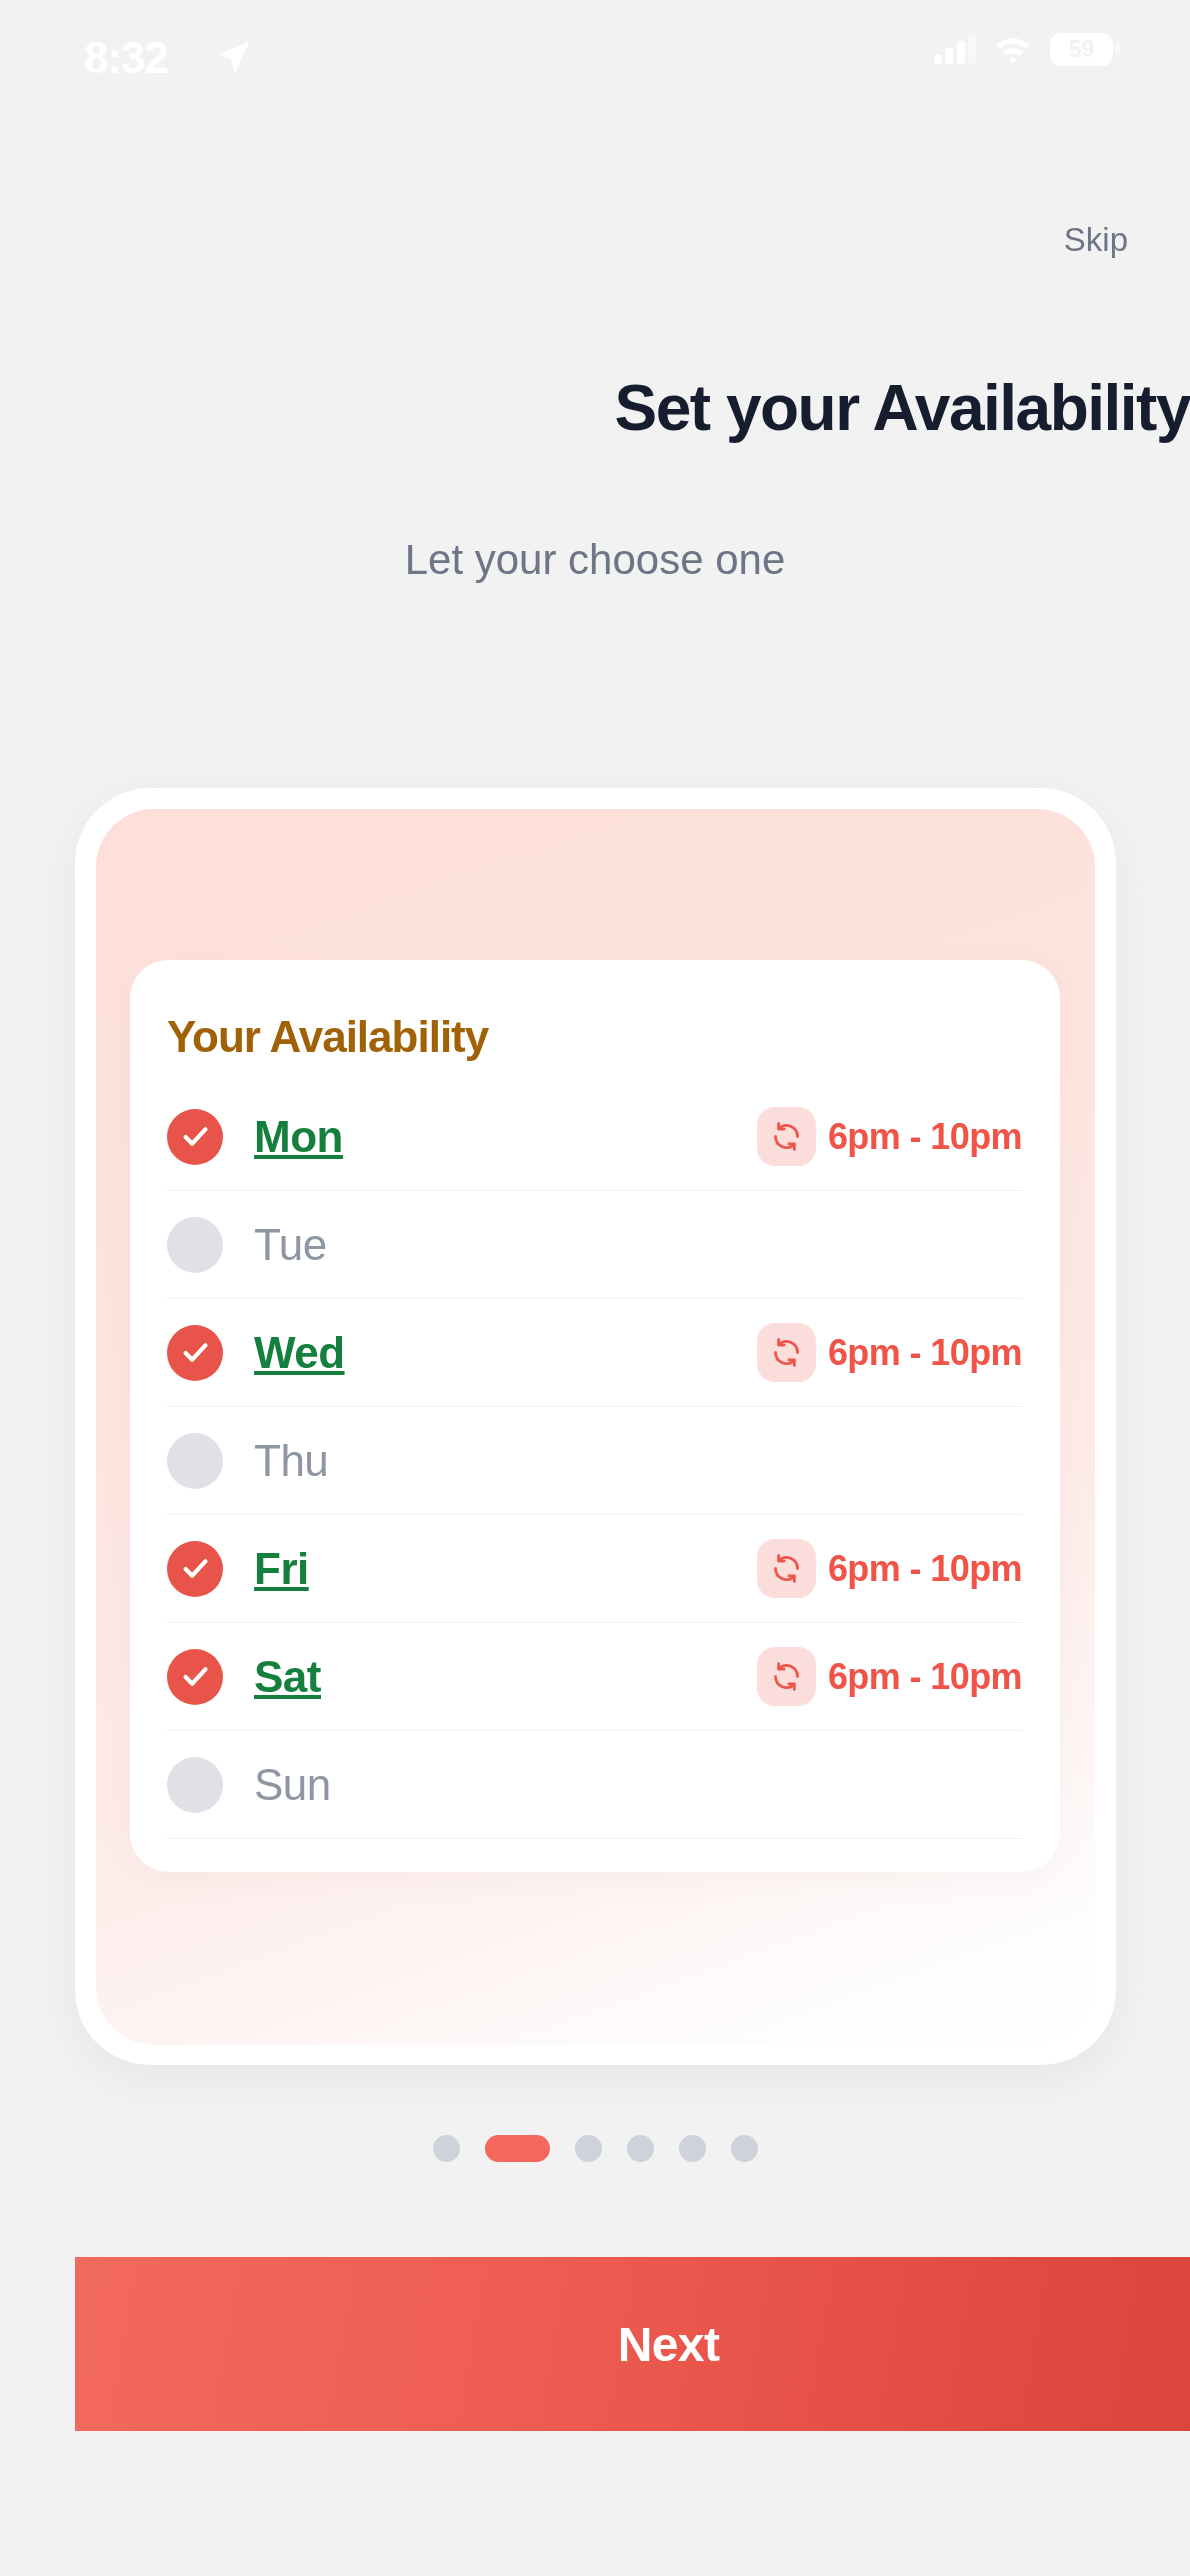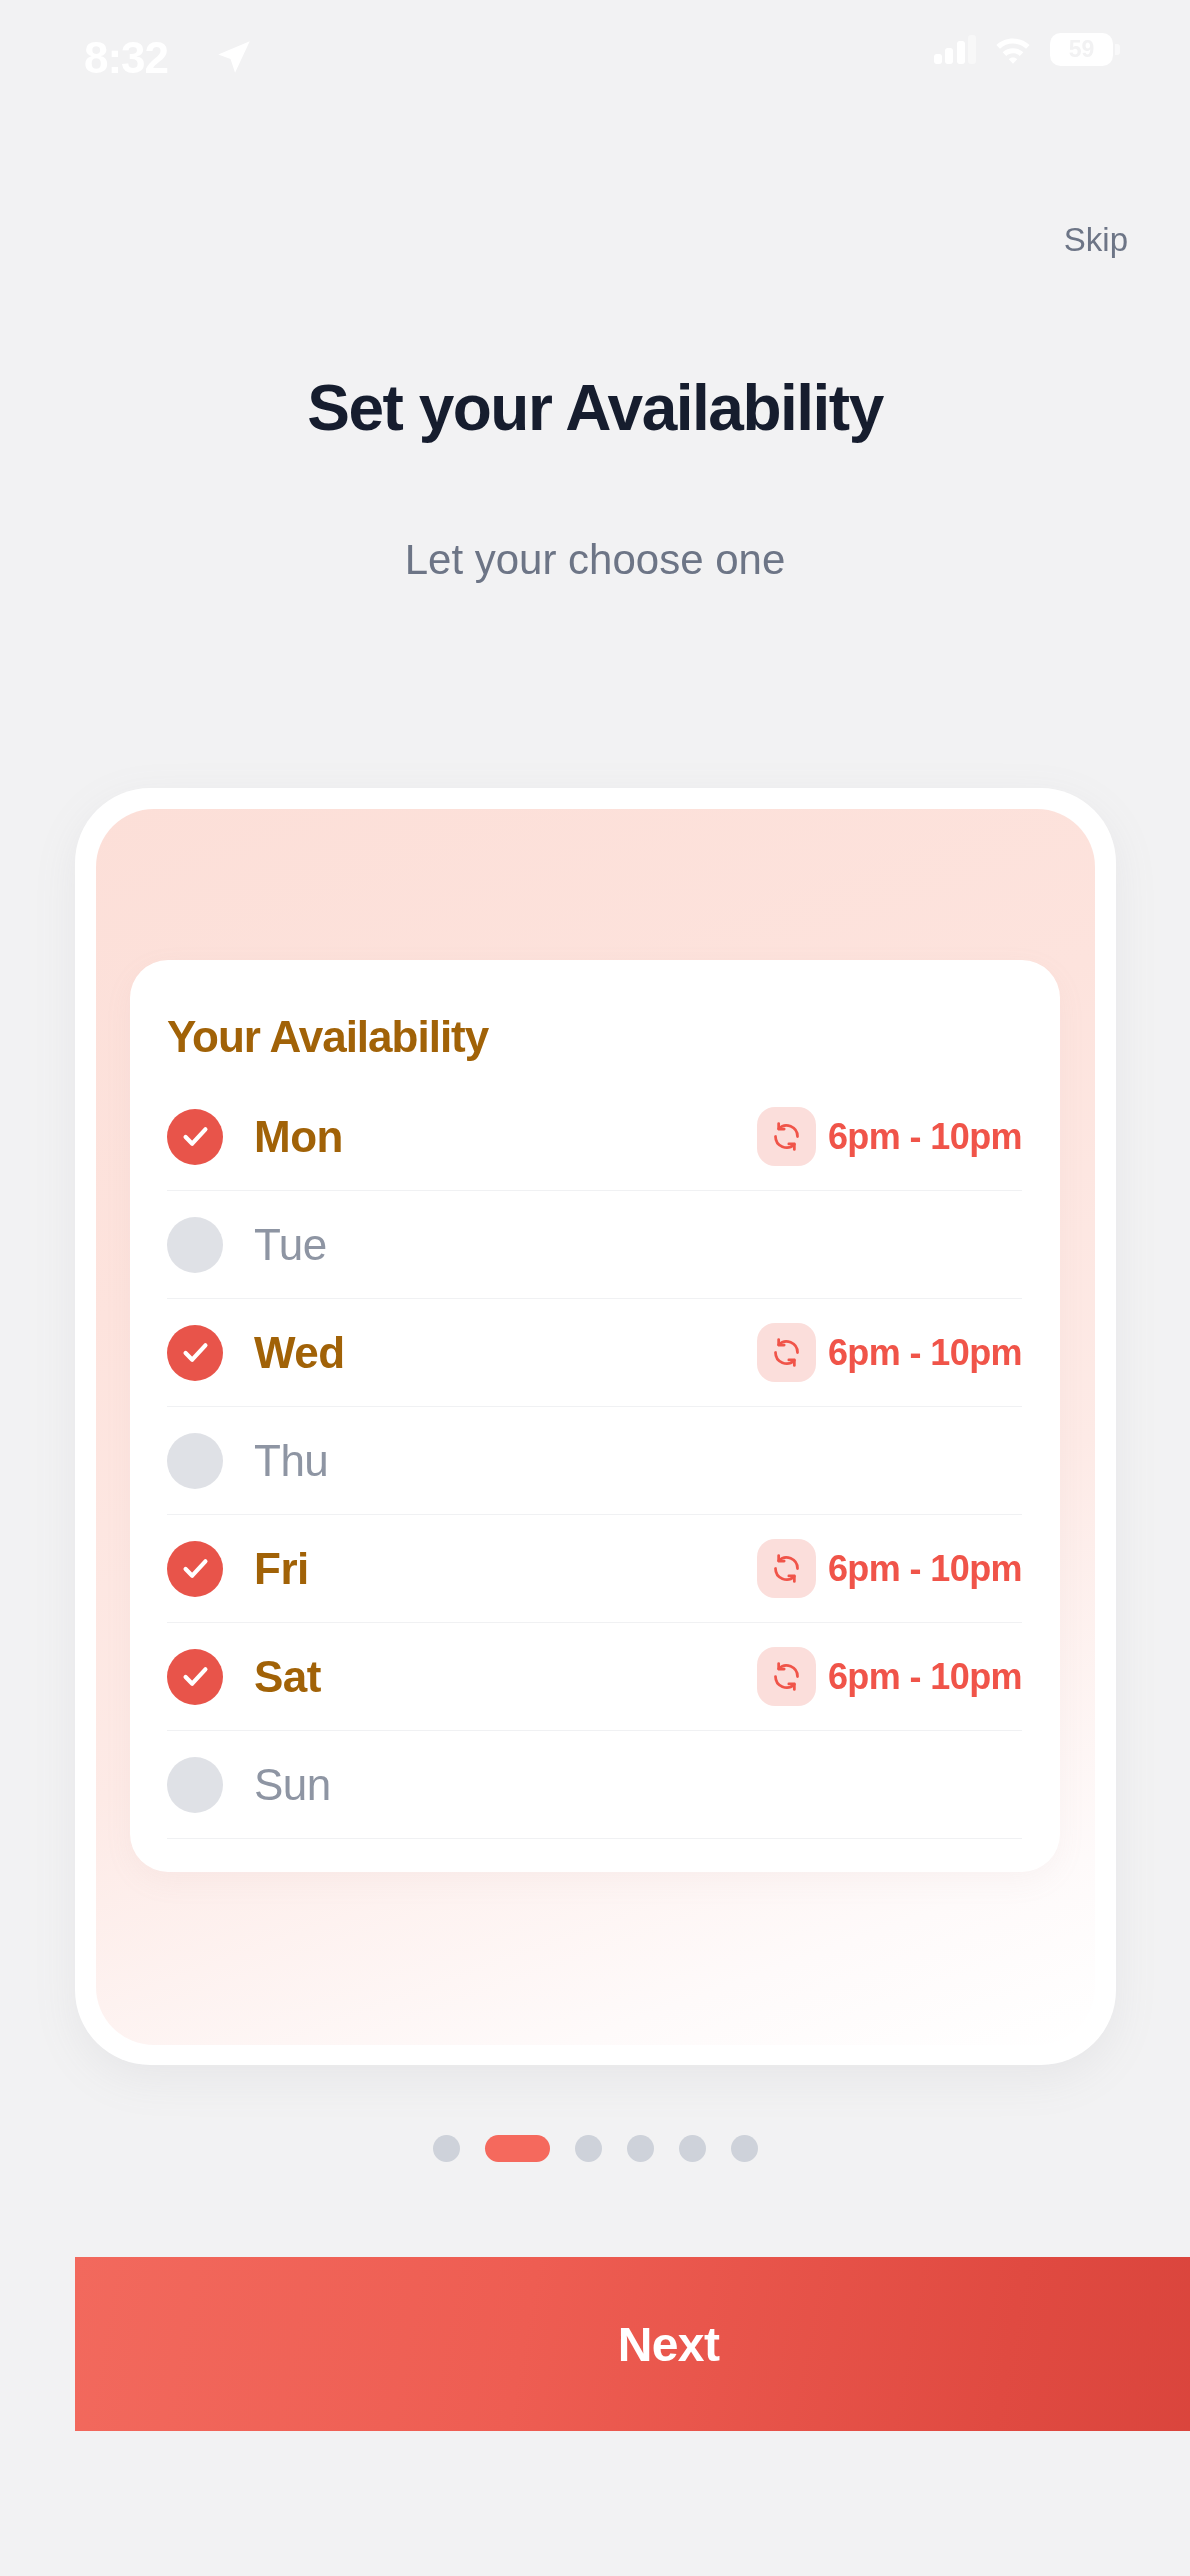--- a/index.html
+++ b/index.html
@@ -38,21 +38,21 @@
   }
 
   
   .skip {
     position:absolute; right:62px; top:216px;
     font-size:33px; color:#6d7586; font-weight:400; line-height:48px;
   }
 
   
   .title {
-    position:absolute; left:0; top:368px; width:1190px; text-align:center;
+    position:absolute; left:0; top:368px; width:1190px; text-align:right;
     font-size:64px; font-weight:bold; color:#161d2e; letter-spacing:-1.5px; line-height:81px;
   }
   .subtitle {
     position:absolute; left:0; top:533px; width:1190px; text-align:center;
     font-size:42px; font-weight:400; color:#6d7586; line-height:54px;
   }
 
   
   .frame-outer {
     position:absolute; left:75px; top:788px; width:1041px; height:1277px;
@@ -90,21 +90,21 @@
     display:flex; align-items:center; justify-content:center;
   }
   .row.on .check { background:#e8544a; }
   .check svg { display:none; }
   .row.on .check svg { display:block; }
 
   .dayname {
     margin-left:31px; font-size:44px; line-height:56px;
     color:#8e95a3; font-weight:400; letter-spacing:-0.5px;
   }
-  .row.on .dayname { color:#a16207; font-weight:bold; }
+  .row.on .dayname { color:#15803d; font-weight:bold;text-decoration:underline; }
 
   .time-wrap { margin-left:auto; display:flex; align-items:center; gap:12px; }
   .repeat-badge {
     width:59px; height:59px; border-radius:18px; background:#fbdedb;
     display:flex; align-items:center; justify-content:center; flex:0 0 59px;
   }
   .time-text {
     font-size:36px; font-weight:bold; color:#f05449; letter-spacing:-0.6px; line-height:46px;
   }
 

